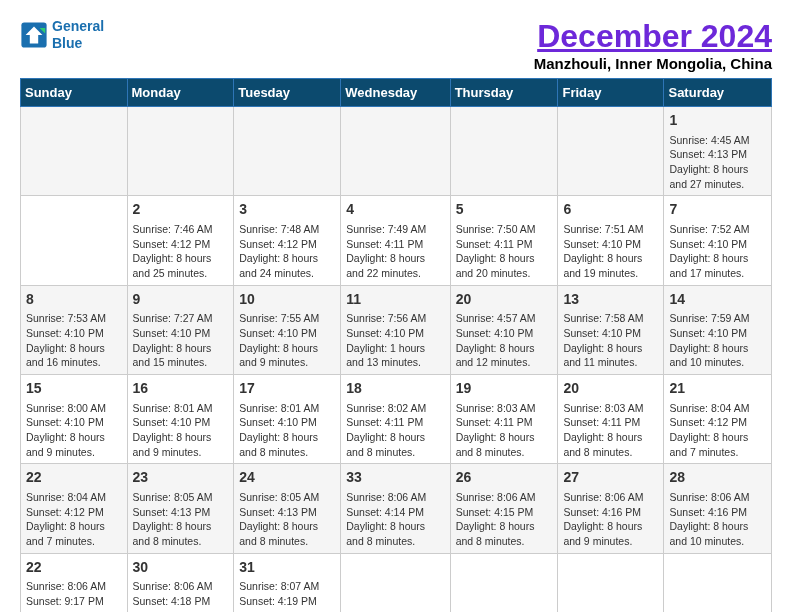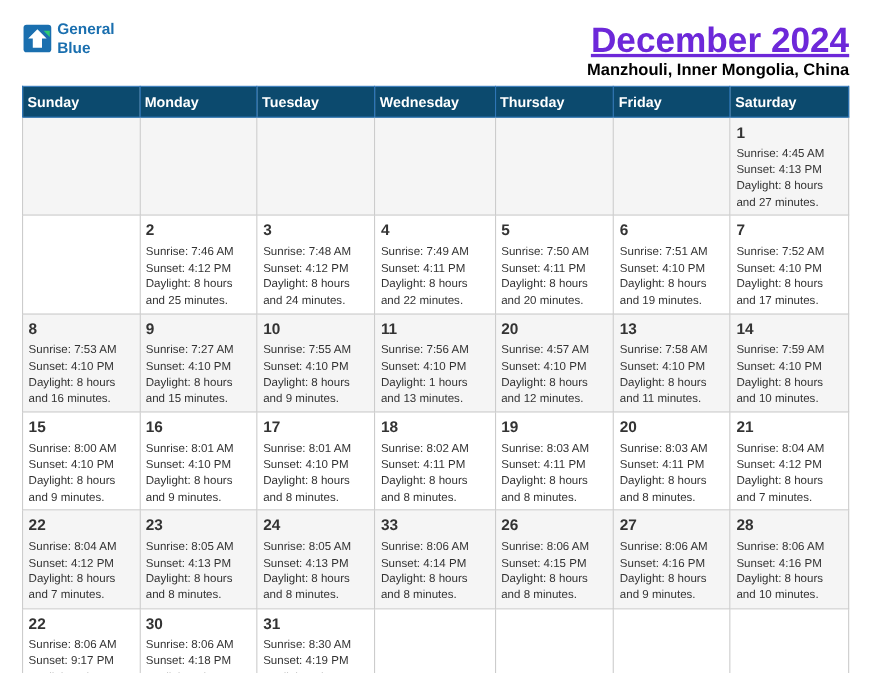--- a/index.html
+++ b/index.html
@@ -167,21 +167,21 @@
           <td><span class="day-num">23</span><span>Sunrise: 8:05 AM</span><br><span>Sunset: 4:13 PM</span><br><span>Daylight: 8 hours and 8 minutes.</span></td>
           <td><span class="day-num">24</span><span>Sunrise: 8:05 AM</span><br><span>Sunset: 4:13 PM</span><br><span>Daylight: 8 hours and 8 minutes.</span></td>
           <td><span class="day-num">33</span><span>Sunrise: 8:06 AM</span><br><span>Sunset: 4:14 PM</span><br><span>Daylight: 8 hours and 8 minutes.</span></td>
           <td><span class="day-num">26</span><span>Sunrise: 8:06 AM</span><br><span>Sunset: 4:15 PM</span><br><span>Daylight: 8 hours and 8 minutes.</span></td>
           <td><span class="day-num">27</span><span>Sunrise: 8:06 AM</span><br><span>Sunset: 4:16 PM</span><br><span>Daylight: 8 hours and 9 minutes.</span></td>
           <td><span class="day-num">28</span><span>Sunrise: 8:06 AM</span><br><span>Sunset: 4:16 PM</span><br><span>Daylight: 8 hours and 10 minutes.</span></td>
         </tr>
         <tr>
           <td><span class="day-num">22</span><span>Sunrise: 8:06 AM</span><br><span>Sunset: 9:17 PM</span><br><span>Daylight: 8 hours and 10 minutes.</span></td>
           <td><span class="day-num">30</span><span>Sunrise: 8:06 AM</span><br><span>Sunset: 4:18 PM</span><br><span>Daylight: 8 hours and 11 minutes.</span></td>
-          <td><span class="day-num">31</span><span>Sunrise: 8:30 AM</span><br><span>Sunset: 4:19 PM</span><br><span>Daylight: 8 hours and 12 minutes.</span></td>
+          <td><span class="day-num">31</span><span>Sunrise: 8:07 AM</span><br><span>Sunset: 4:19 PM</span><br><span>Daylight: 8 hours and 12 minutes.</span></td>
           <td class="empty-cell"></td>
           <td class="empty-cell"></td>
           <td class="empty-cell"></td>
           <td class="empty-cell"></td>
         </tr>
       </tbody>
   </table>
 </div>
 
 </body></html>

